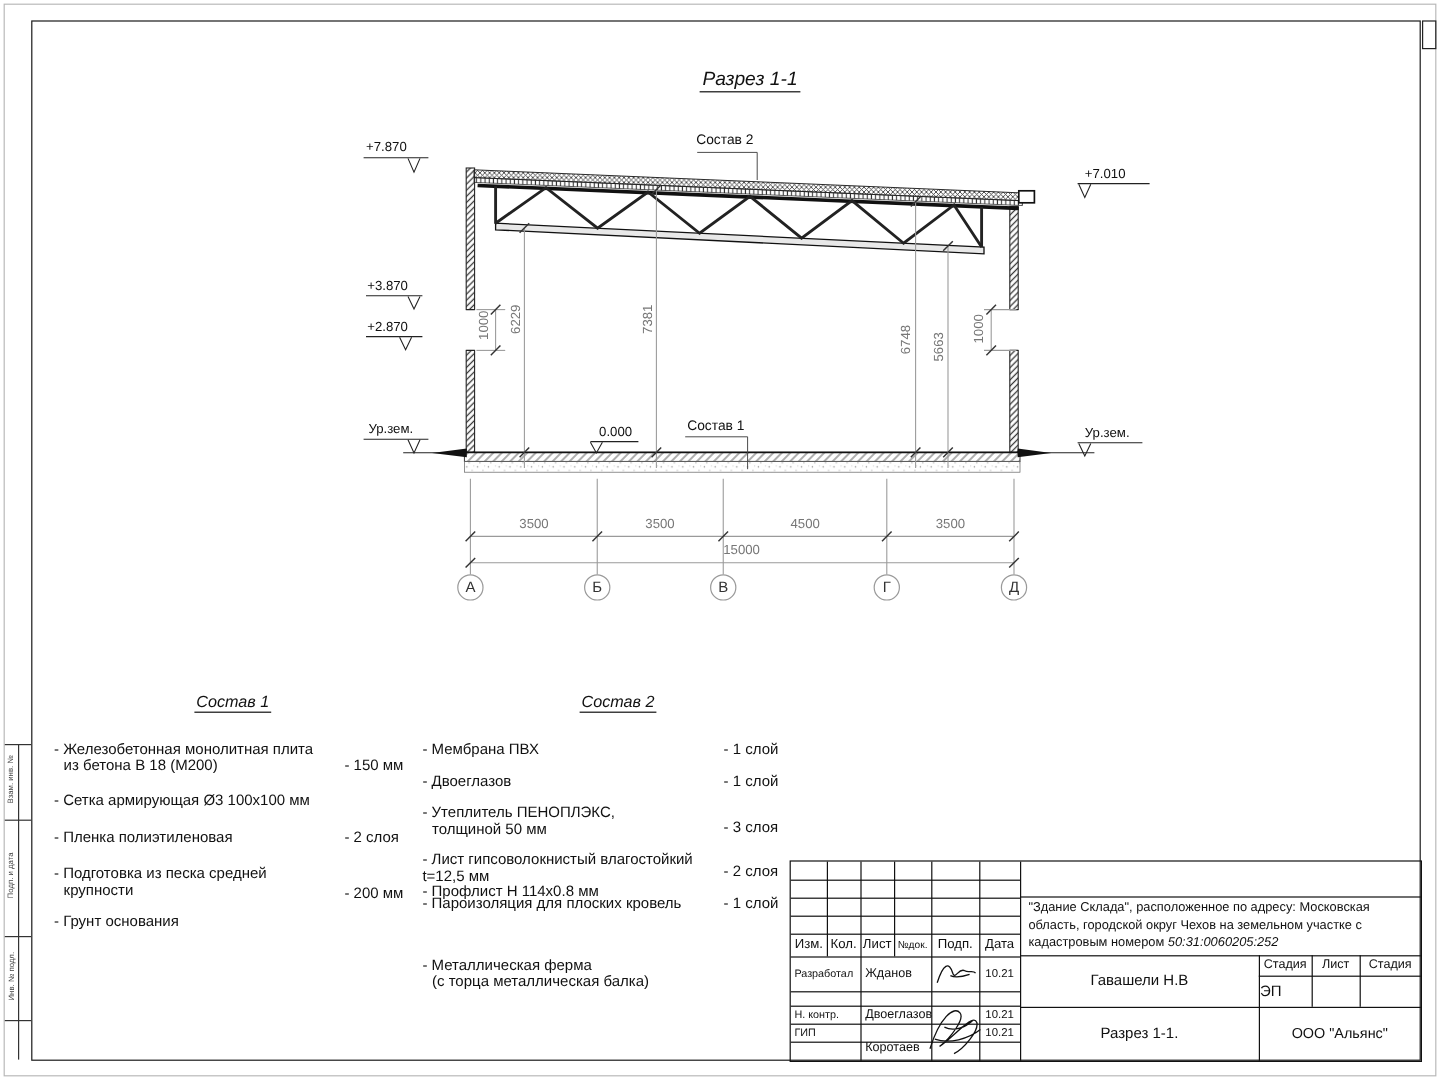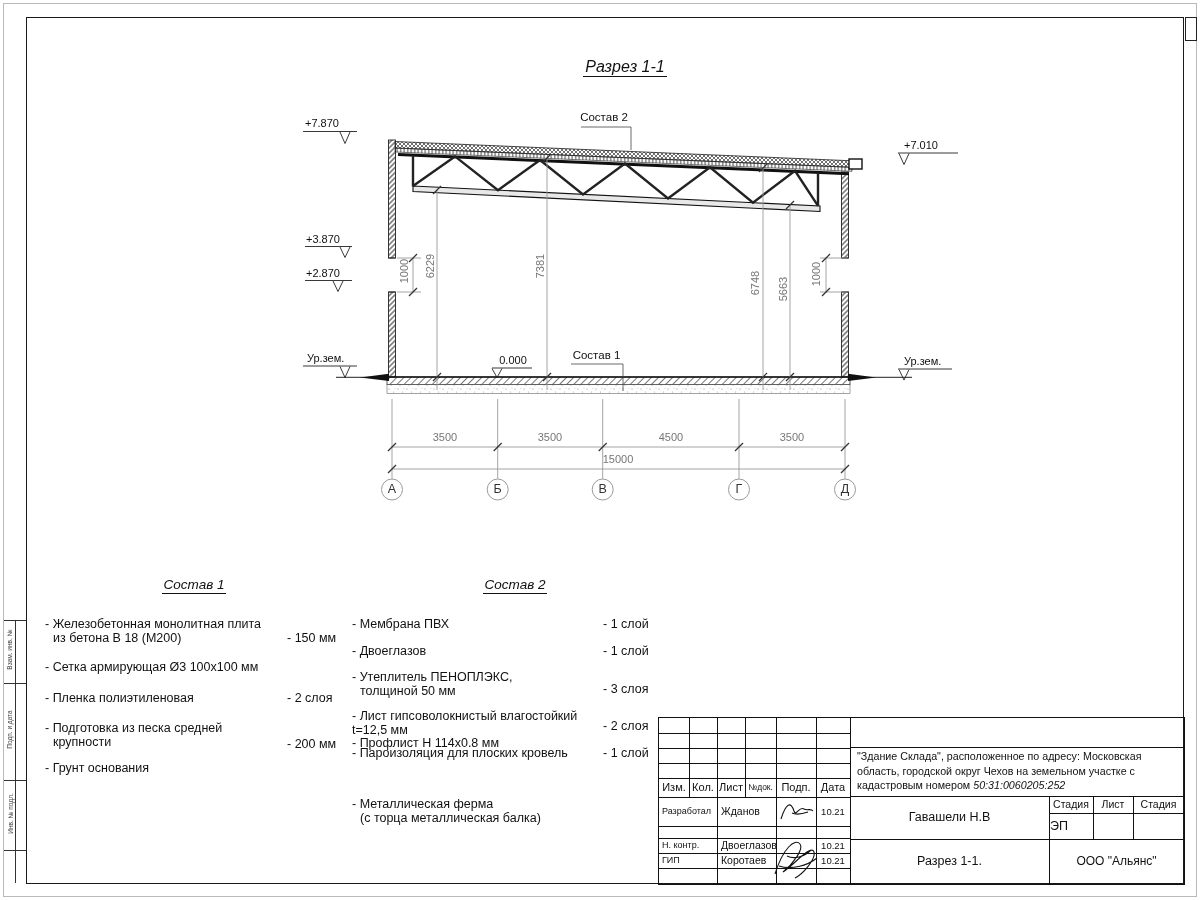--- a/index.html
+++ b/index.html
@@ -285,21 +285,21 @@
     <div class="c" style="left:117px;top:60px;width:40px;line-height:19px;font-size:11px;">Подп.</div>
     <div class="c" style="left:157px;top:60px;width:34px;line-height:19px;font-size:11px;">Дата</div>
 
     <div class="l" style="left:3px;top:79px;width:55px;line-height:29px;font-size:9px;">Разработал</div>
     <div class="l" style="left:62px;top:79px;width:55px;line-height:29px;font-size:10.5px;">Жданов</div>
     <div class="c" style="left:157px;top:79px;width:34px;line-height:29px;font-size:9.5px;">10.21</div>
     <div class="l" style="left:3px;top:120px;width:55px;line-height:15px;font-size:9px;">Н. контр.</div>
     <div class="l" style="left:62px;top:120px;width:55px;line-height:15px;font-size:10.5px;">Двоеглазов</div>
     <div class="c" style="left:157px;top:120px;width:34px;line-height:15px;font-size:9.5px;">10.21</div>
     <div class="l" style="left:3px;top:135px;width:55px;line-height:15px;font-size:9px;">ГИП</div>
-    <div class="l" style="left:62px;top:135px;width:55px;line-height:15px;font-size:10.5px;">Коротаев</div>
+    <div class="l" style="left:62px;top:148px;width:55px;line-height:15px;font-size:10.5px;">Коротаев</div>
     <div class="c" style="left:157px;top:135px;width:34px;line-height:15px;font-size:9.5px;">10.21</div>
 
     <svg style="position:absolute;left:119px;top:81px;" width="38" height="26">
       <path d="M3,20 C8,4 13,2 16,12 C18,18 21,7 26,10 C29,12 33,9 35,12 M14,14 C18,16 24,15 30,13" fill="none" stroke="#111" stroke-width="1.1"></path>
     </svg>
     <svg style="position:absolute;left:110px;top:114px;" width="54" height="50">
       <path d="M6,42 C14,16 26,6 31,12 C35,17 24,32 14,40 C26,32 42,12 45,20 C47,27 34,42 26,46 M10,34 C22,38 38,34 48,26 M18,24 C26,28 36,24 42,18" fill="none" stroke="#111" stroke-width="1.1"></path>
     </svg>
 
     <div class="l" style="left:198px;top:31px;width:322px;font-size:10.7px;line-height:14.5px;white-space:normal;"><span>"Здание Склада", расположенное по адресу: Московская область, городской округ Чехов на земельном участке с кадастровым номером </span><i>50:31:0060205:252</i></div>

